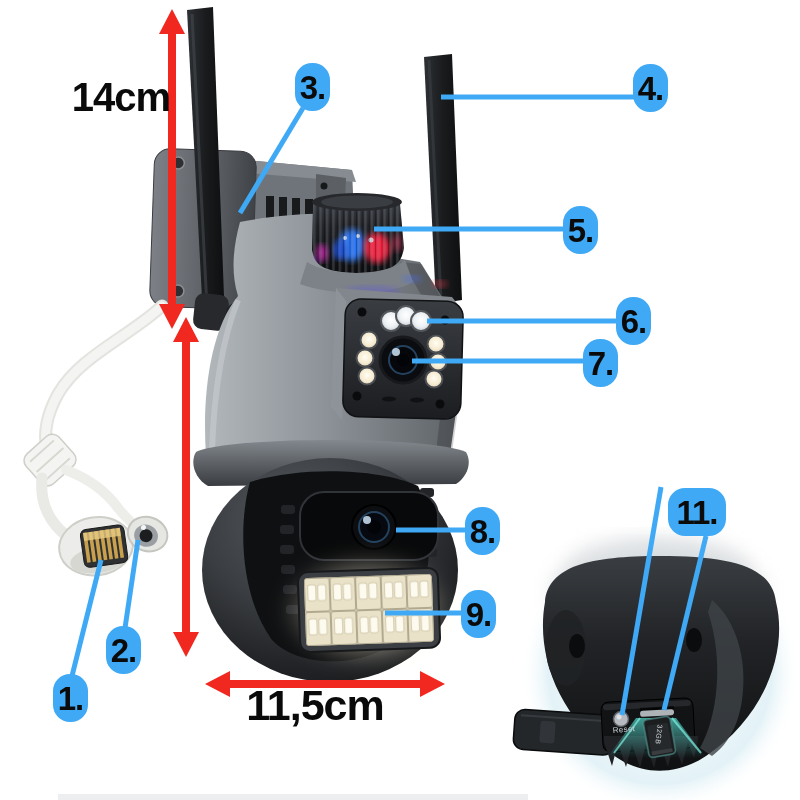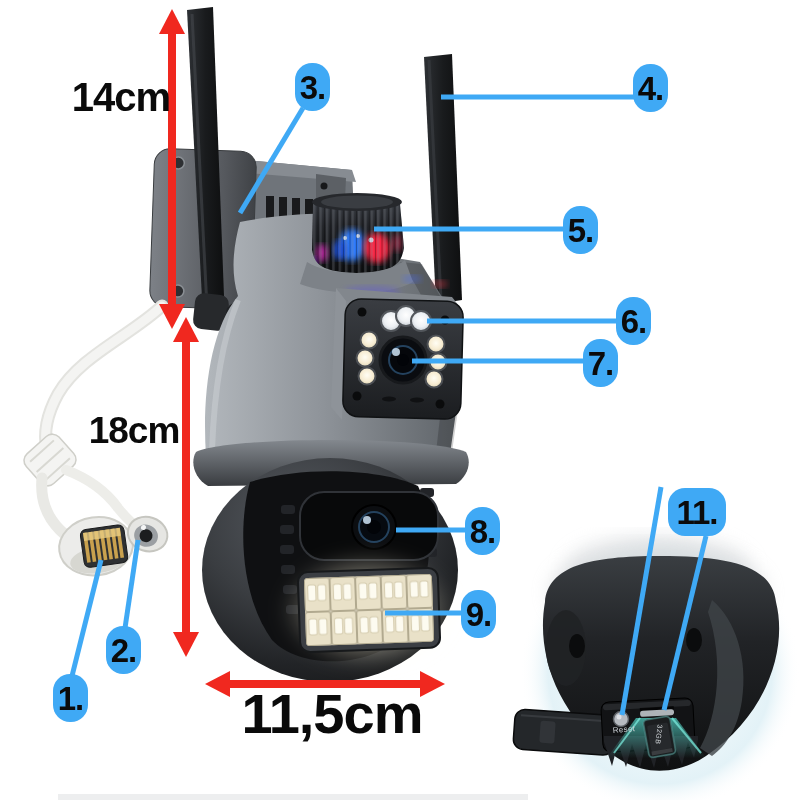--- a/index.html
+++ b/index.html
@@ -333,22 +333,21 @@
     <path d="M 617,321 L 427,321"></path>
     <path d="M 584,361 L 412,361"></path>
     <path d="M 466,530 L 396,530"></path>
     <path d="M 462,613 L 385,613"></path>
     <path d="M 661,487 L 622,715"></path>
     <path d="M 706,536 L 664,710"></path>
   </g>
 </svg>
 
 <div class="dim" style="left:41px;top:75px;width:160px;font-size:40px">14cm</div>
-<div class="dim" style="left:54px;top:410px;width:160px;font-size:37px">18cm</div>
-<div class="dim" style="left:212px;top:681px;width:240px;font-size:56px">11,5cm</div>
+<div class="dim" style="left:195px;top:681px;width:240px;font-size:43px">11,5cm</div>
 
 <div class="pill" style="left:53px;top:674px">
       <span>1.</span>
     </div>
 <div class="pill" style="left:106px;top:626px">
       <span>2.</span>
     </div>
 <div class="pill" style="left:295px;top:63px">
       <span>3.</span>
     </div>

